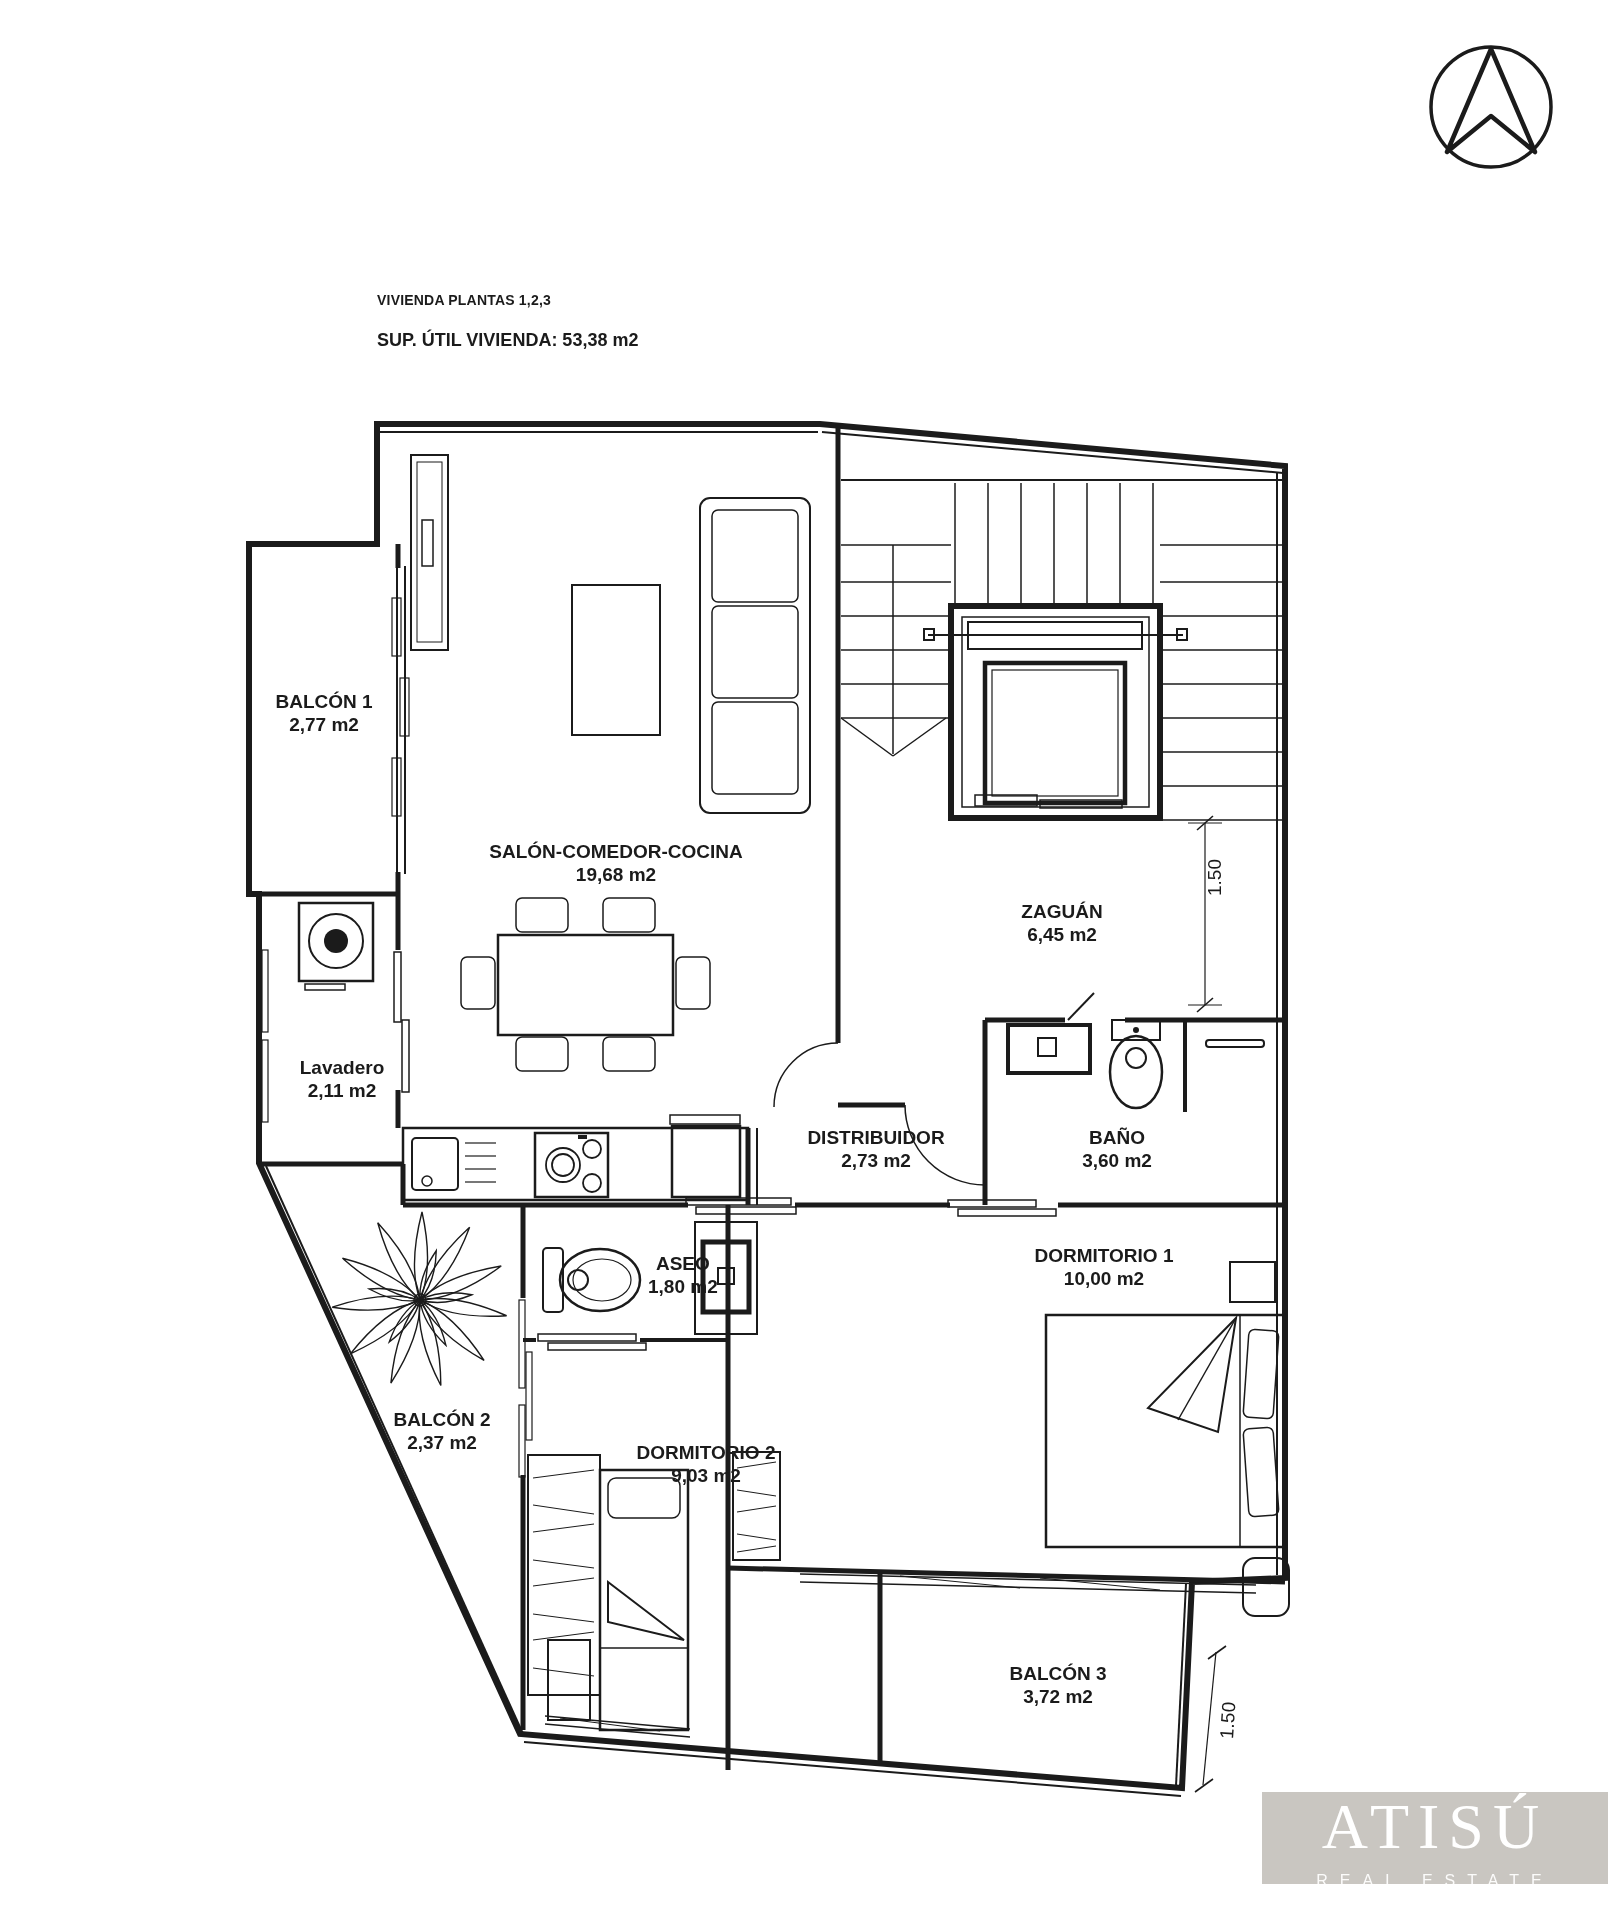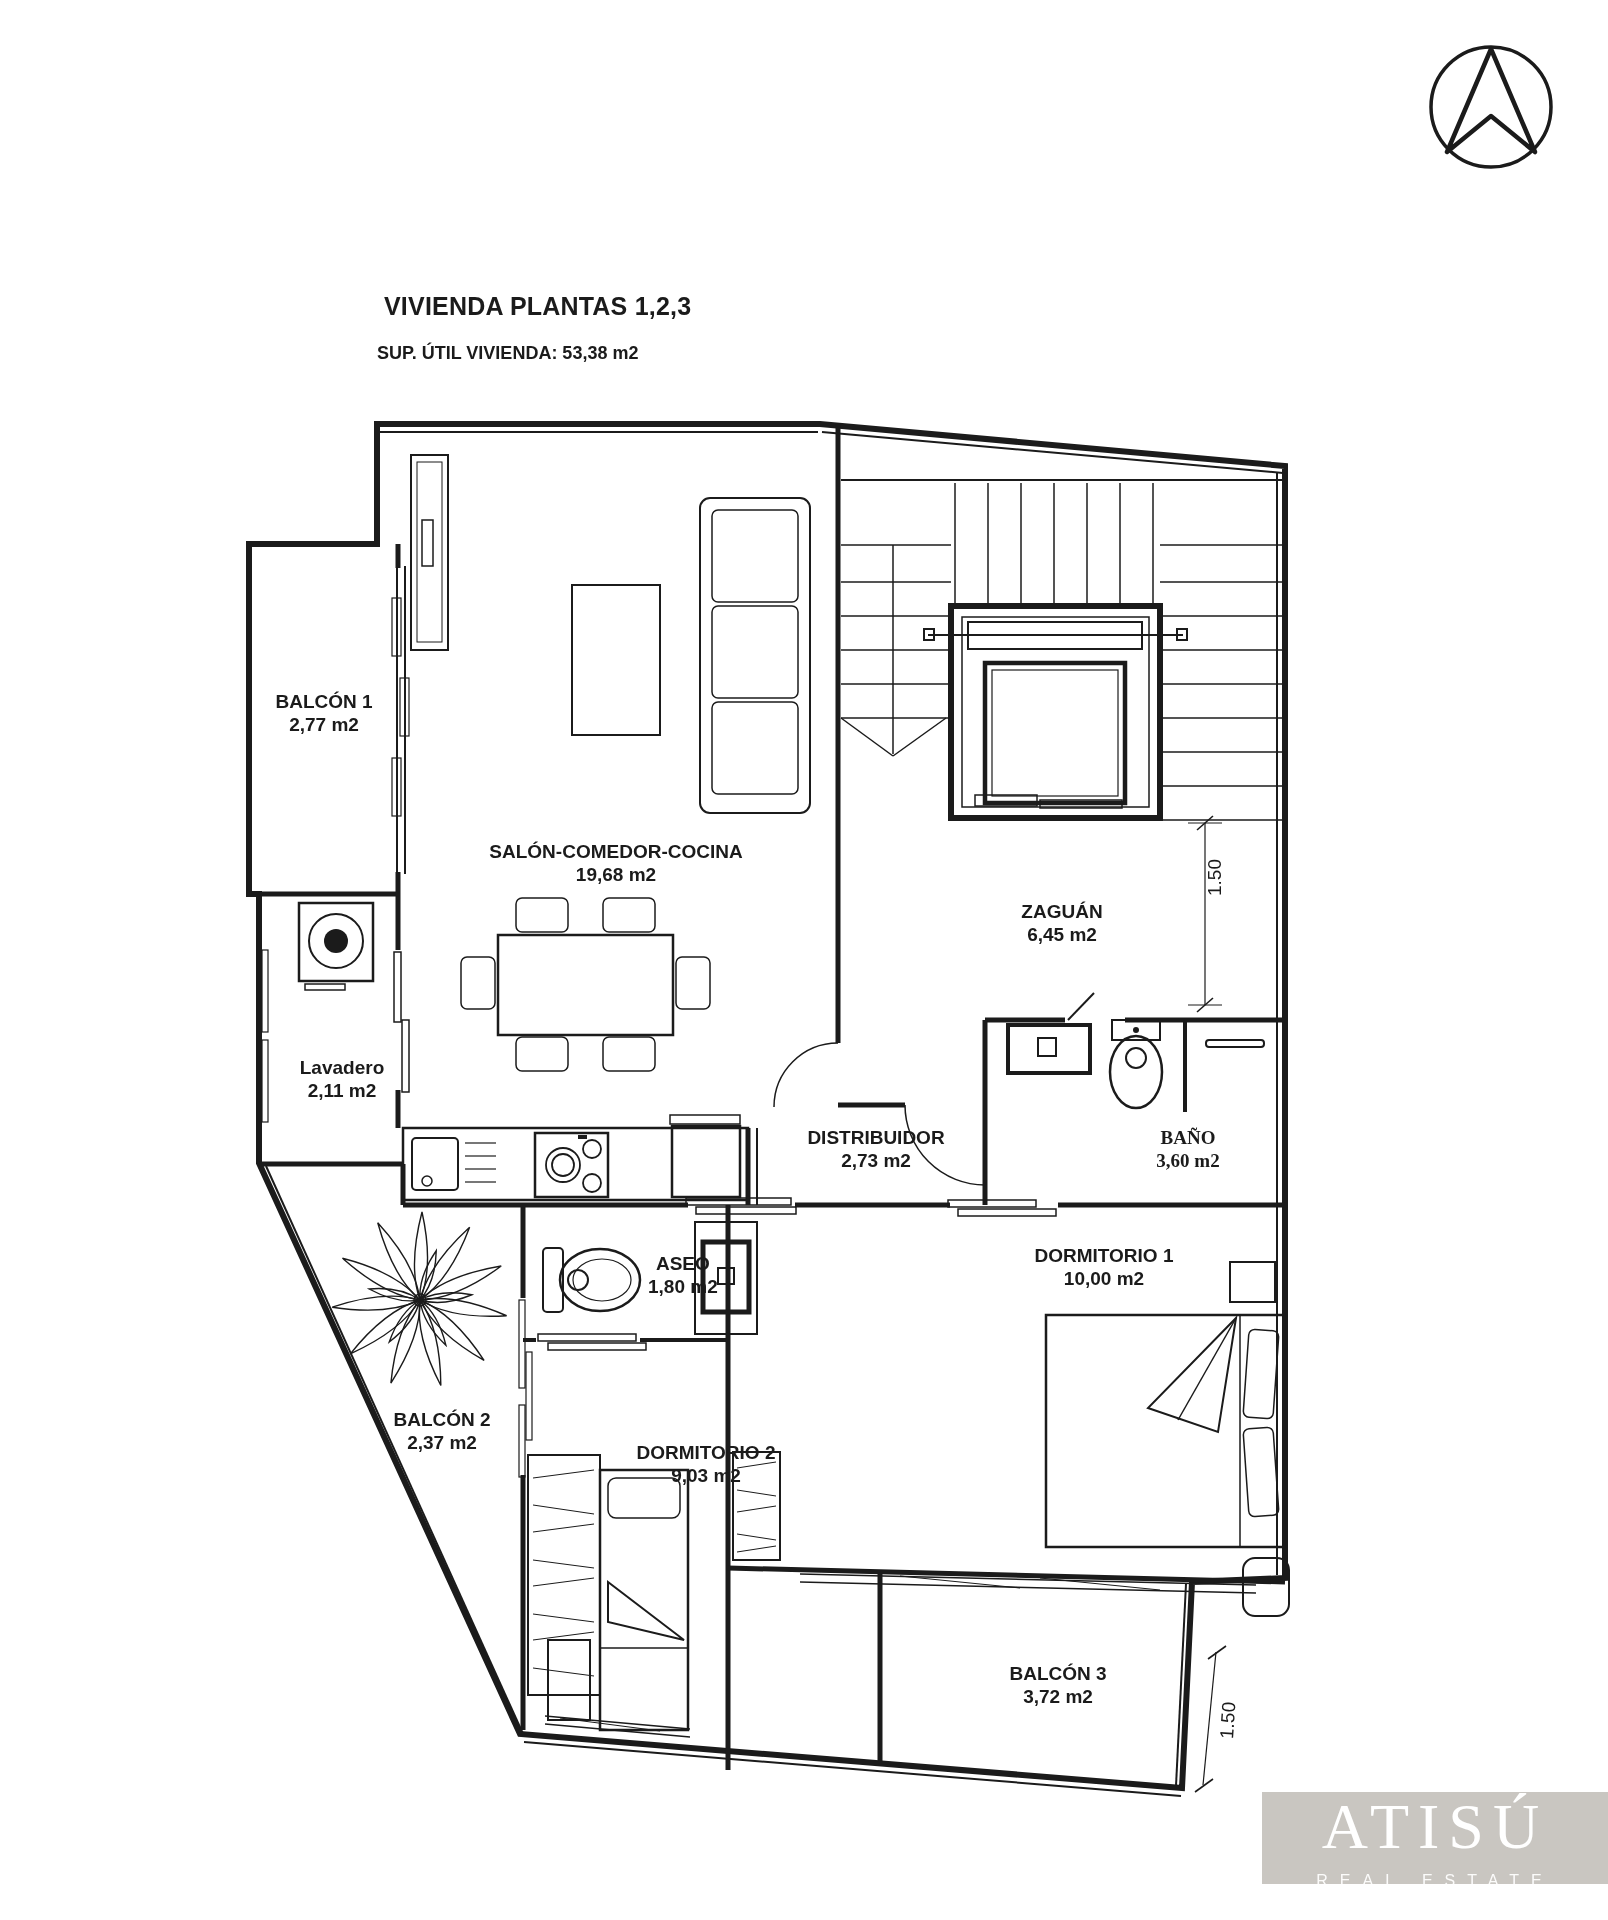--- a/index.html
+++ b/index.html
@@ -1,21 +1,21 @@
 <!DOCTYPE html>
 <html><head>
 <meta charset="utf-8">
 <style>
   html,body{margin:0;padding:0;background:#ffffff;}
   .page{position:relative;width:1608px;height:1920px;background:#ffffff;overflow:hidden;
         font-family:"Liberation Sans",sans-serif;color:#1b1b1b;}
   svg{position:absolute;left:0;top:0;}
   .plan-line{stroke:#1b1b1b;fill:none;}
   .titleblock{position:absolute;left:377px;top:292px;}
-  .titleblock .t1{font-size:25px;font-weight:bold;letter-spacing:.2px;margin-left:7px;}
+  .titleblock .t1{font-size:14px;font-weight:bold;letter-spacing:.2px;}
   .titleblock .t2{font-size:18px;font-weight:bold;margin-top:22px;}
   .row3{position:absolute;left:377px;top:358px;width:900px;}
   .row3 span{font-size:18px;font-weight:bold;}
   .row3 .zonas{position:absolute;left:386px;top:0;}
   .room-label{position:absolute;transform:translateX(-50%);text-align:center;
               font-size:19px;font-weight:bold;line-height:23px;white-space:nowrap;}
   .room-label.left-align{transform:none;text-align:left;}
   .dim-label{position:absolute;font-size:19px;font-weight:normal;white-space:nowrap;}
   .watermark{position:absolute;left:1262px;top:1792px;width:346px;height:92px;
              display:flex;flex-direction:column;align-items:center;justify-content:flex-start;
@@ -296,21 +296,21 @@
     <div>6,45 m2</div>
   </div>
   <div class="room-label" style="left:342px;top:1056px;">
     <div>Lavadero</div>
     <div>2,11 m2</div>
   </div>
   <div class="room-label" style="left:876px;top:1126px;">
     <div>DISTRIBUIDOR</div>
     <div>2,73 m2</div>
   </div>
-  <div class="room-label" style="left:1188px;top:1126px;font-family:Liberation Serif, serif;">
+  <div class="room-label" style="left:1117px;top:1126px;">
     <div>BAÑO</div>
     <div>3,60 m2</div>
   </div>
   <div class="room-label left-align" style="left:648px;top:1252px;text-align:center;">
     <div>ASEO</div>
     <div>1,80 m2</div>
   </div>
   <div class="room-label" style="left:1104px;top:1244px;">
     <div>DORMITORIO 1</div>
     <div>10,00 m2</div>

